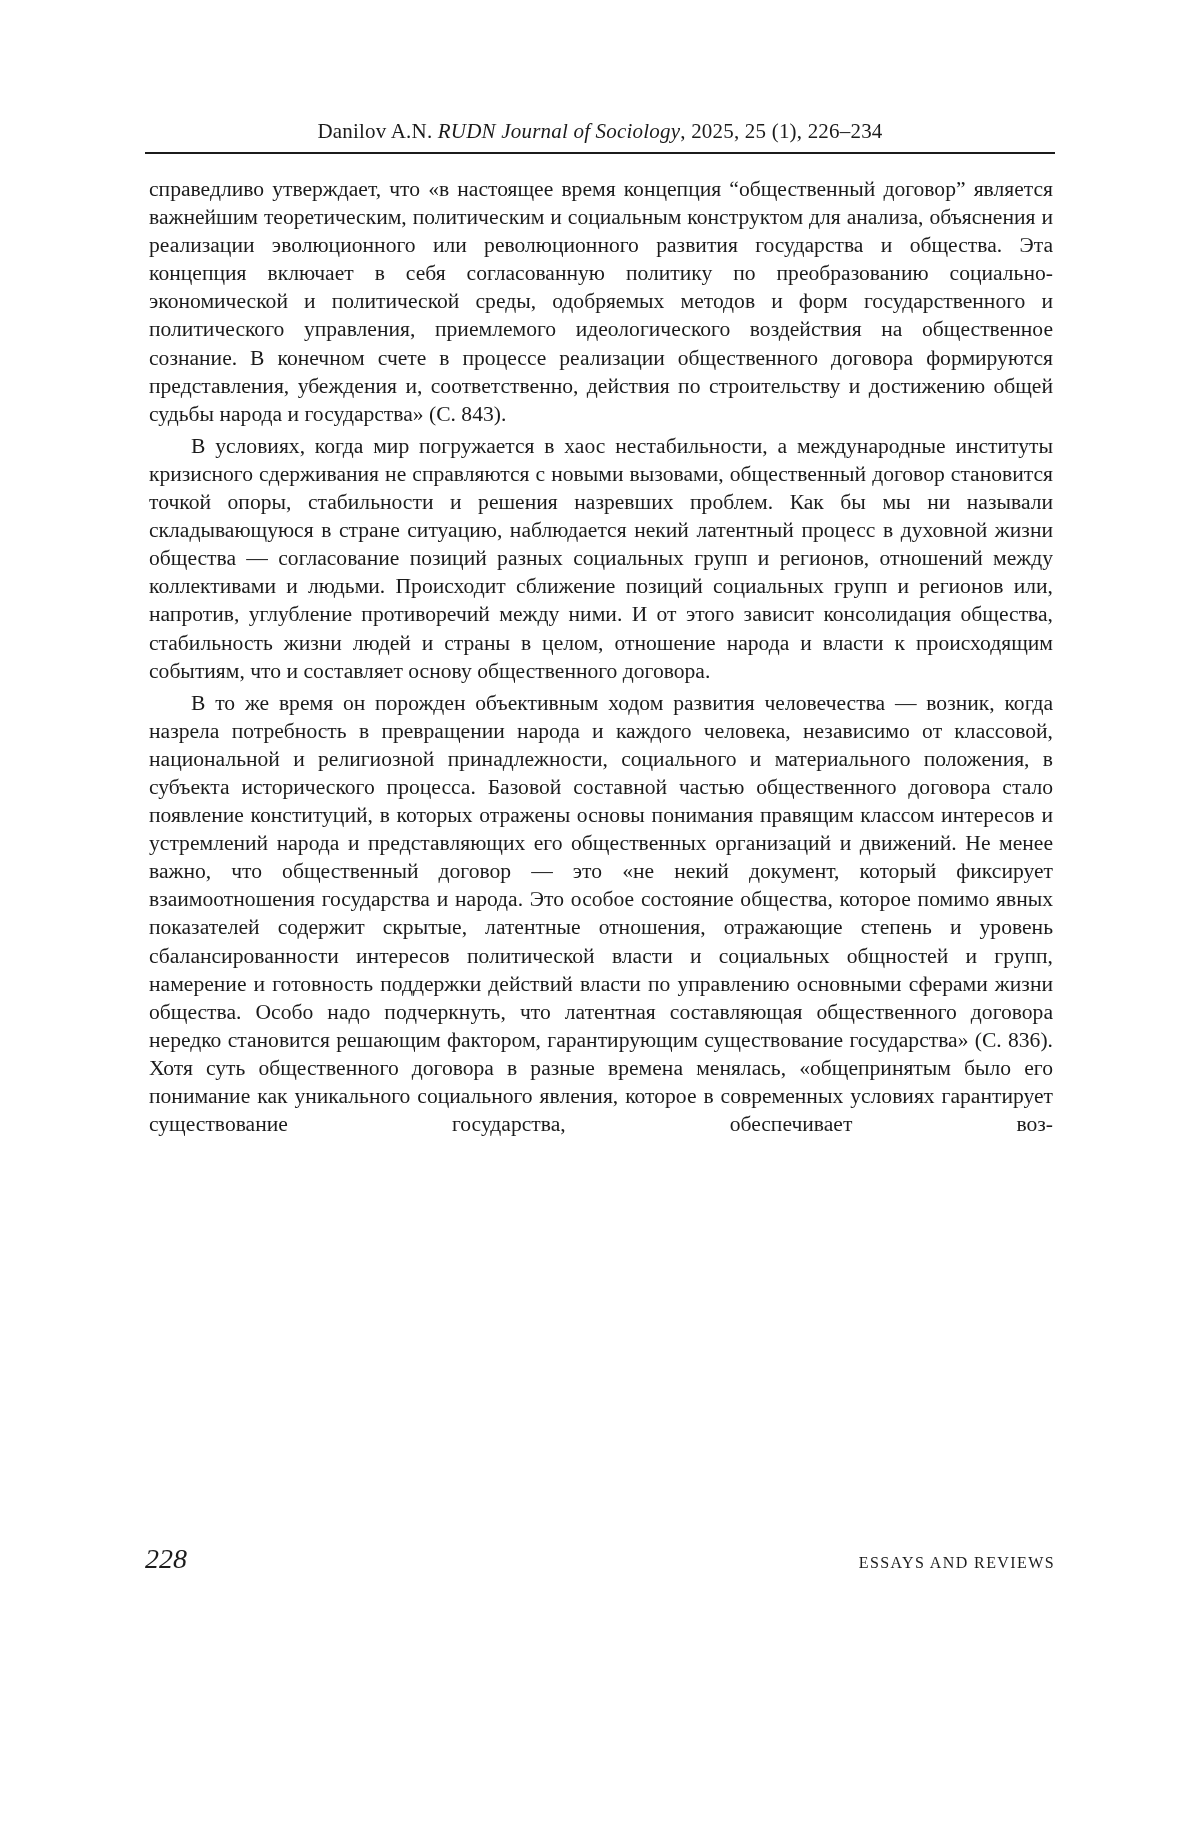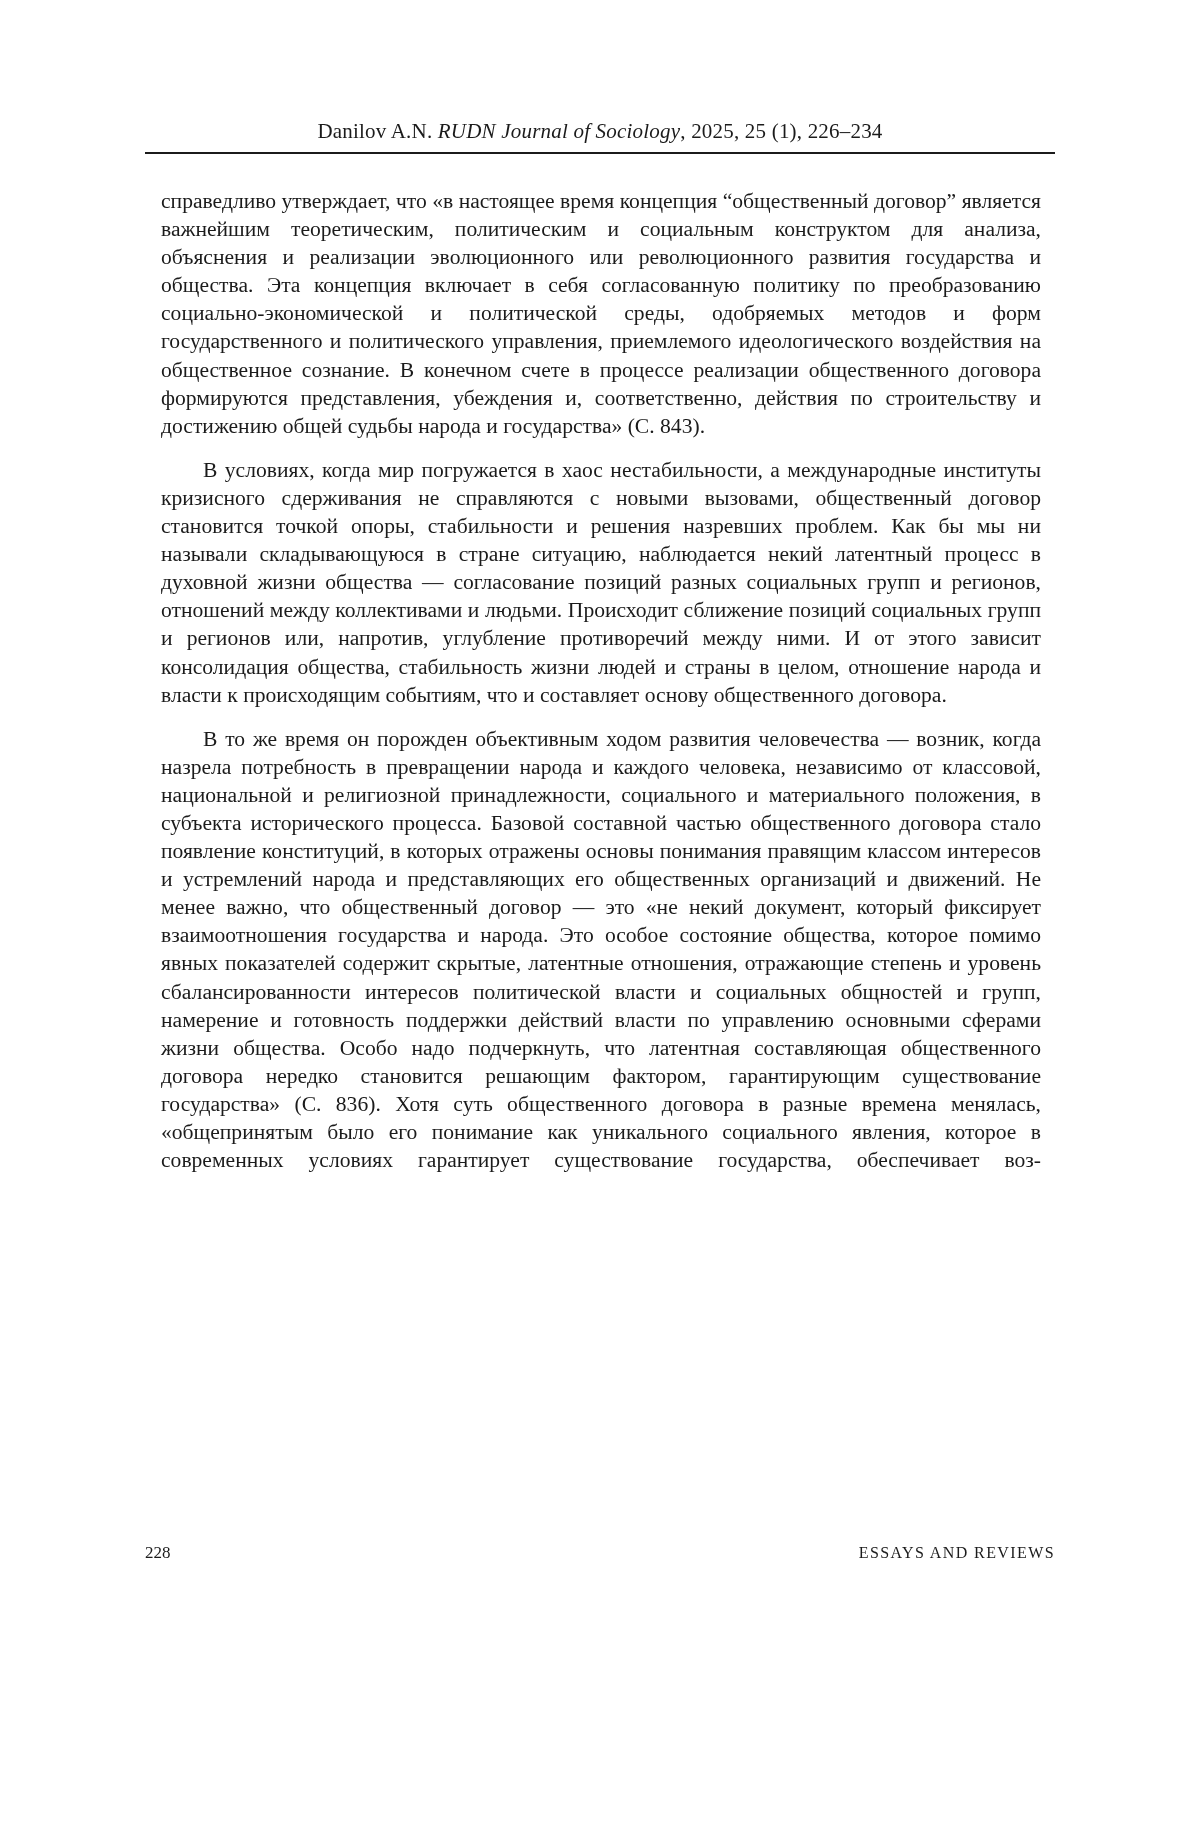--- a/index.html
+++ b/index.html
@@ -40,41 +40,42 @@
   .article-body {
     position: absolute;
     top: 171px;
     left: 145px;
     right: 143px;
     font-size: 21.6px;
     line-height: 28.1px;
     text-align: justify;
   }
   .article-body p {
-    margin: 16px;
+    margin: 4px;
     padding: 0;
     text-indent: 42px;
   }
   .article-body p.no-indent {
     text-indent: 0;
   }
   .article-body p.fill-last {
     text-align-last: justify;
   }
   .page-footer {
     position: absolute;
     top: 1543px;
     left: 145px;
     right: 145px;
     display: flex;
     justify-content: space-between;
     align-items: baseline;
   }
   .page-number {
-    font-size: 17px;
+    font-size: 28px;
+    font-style: italic;
   }
   .running-title {
     font-size: 16px;
     letter-spacing: 1.4px;
     margin-left: 28px;
   }
 </style>
 </head>
 <body>
 

